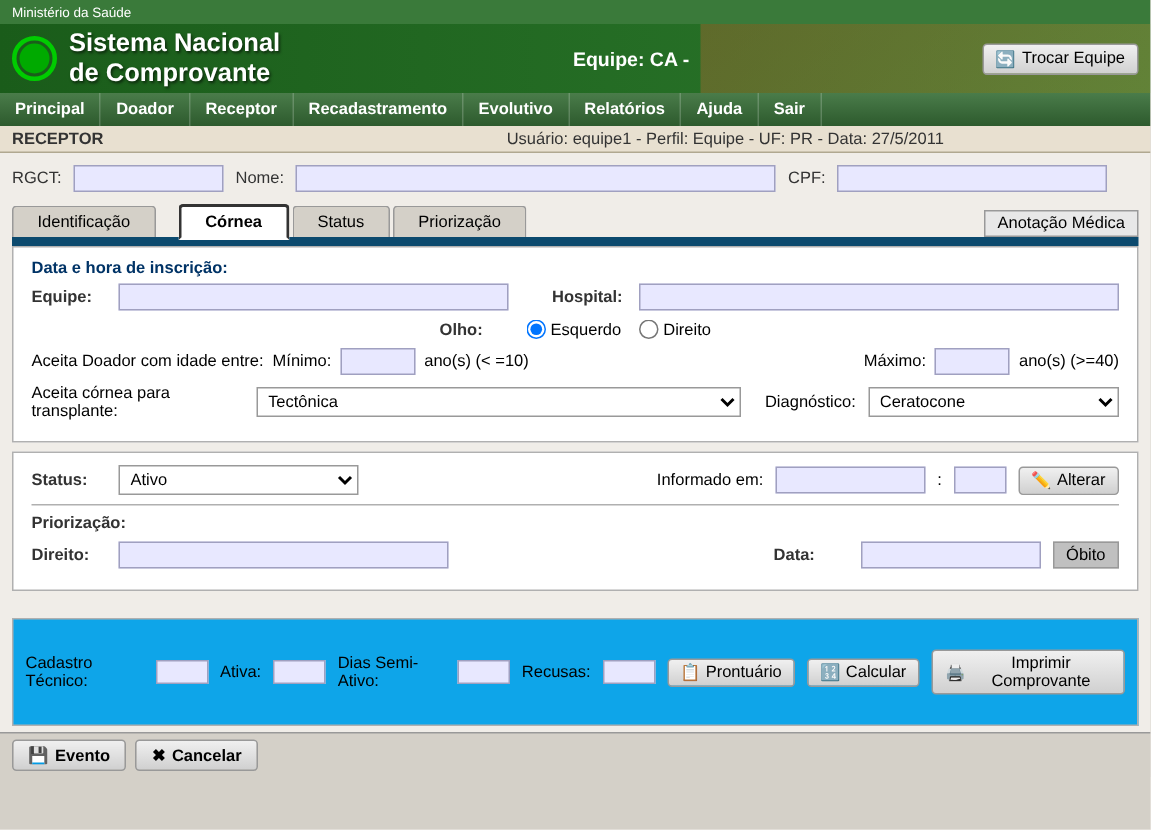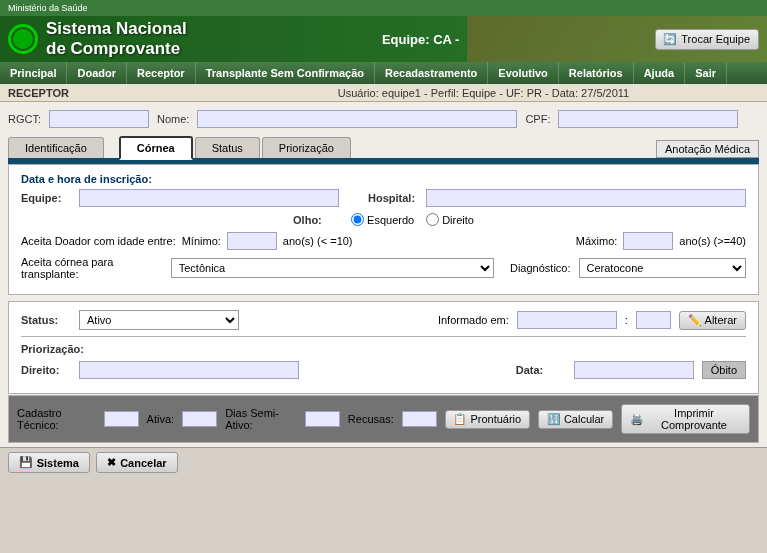--- a/index.html
+++ b/index.html
@@ -104,21 +104,20 @@
   <button class="trocar-btn" style="z-index:1;">
     <span>🔄</span>
     <span>Trocar Equipe</span>
   </button>
 </div>
 
 <div class="nav-menu">
   <div class="nav-item">Principal</div>
   <div class="nav-item">Doador</div>
   <div class="nav-item">Receptor</div>
-  <div class="nav-item">Transplante Sem Confirmação</div>
   <div class="nav-item">Recadastramento</div>
   <div class="nav-item">Evolutivo</div>
   <div class="nav-item">Relatórios</div>
   <div class="nav-item">Ajuda</div>
   <div class="nav-item">Sair</div>
 </div>
 
 <div class="breadcrumb-bar">
   <div class="breadcrumb-left">RECEPTOR</div>
   <div class="breadcrumb-right">Usuário: equipe1 - Perfil: Equipe - UF: PR - Data: 27/5/2011</div>
@@ -226,21 +225,21 @@
     <div class="form-row">
       <span class="form-row-label">Direito:</span>
       <input class="input-text" style="width: 220px;" type="text">
       <span style="flex:1;"></span>
       <span class="form-row-label">Data:</span>
       <input class="input-text" style="width: 120px;" type="text" value="">
       <button class="obito-btn">Óbito</button>
     </div>
   </div>
 
-  <div style="background:#737373; border:1px solid #b0b0b0; padding:8px 8px; display:flex; align-items:center; gap:8px; margin-top:1px;">
+  <div style="background:#0ea5e9; border:1px solid #b0b0b0; padding:20px 8px; display:flex; align-items:center; gap:8px; margin-top:18px;">
     <span>Cadastro Técnico:</span>
     <input class="cadtec-input" type="text" value="" style="">
     <span>Ativa:</span>
     <input class="cadtec-input" type="text" value="" style="">
     <span>Dias Semi-Ativo:</span>
     <input class="cadtec-input" type="text" value="" style="">
     <span>Recusas:</span>
     <input class="cadtec-input" type="text" value="" style="">
     <button class="action-btn">
       <span>📋</span>
@@ -253,19 +252,19 @@
     <button class="action-btn">
       <span>🖨️</span>
       <span>Imprimir Comprovante</span>
     </button>
   </div>
 </div>
 
 <div class="bottom-bar">
   <button class="save-btn">
     <span>💾</span>
-    <span>Sistema</span>
+    <span>Evento</span>
   </button>
   <button class="save-btn">
     <span>✖</span>
     <span>Cancelar</span>
   </button>
 </div>
 
 </body></html>

